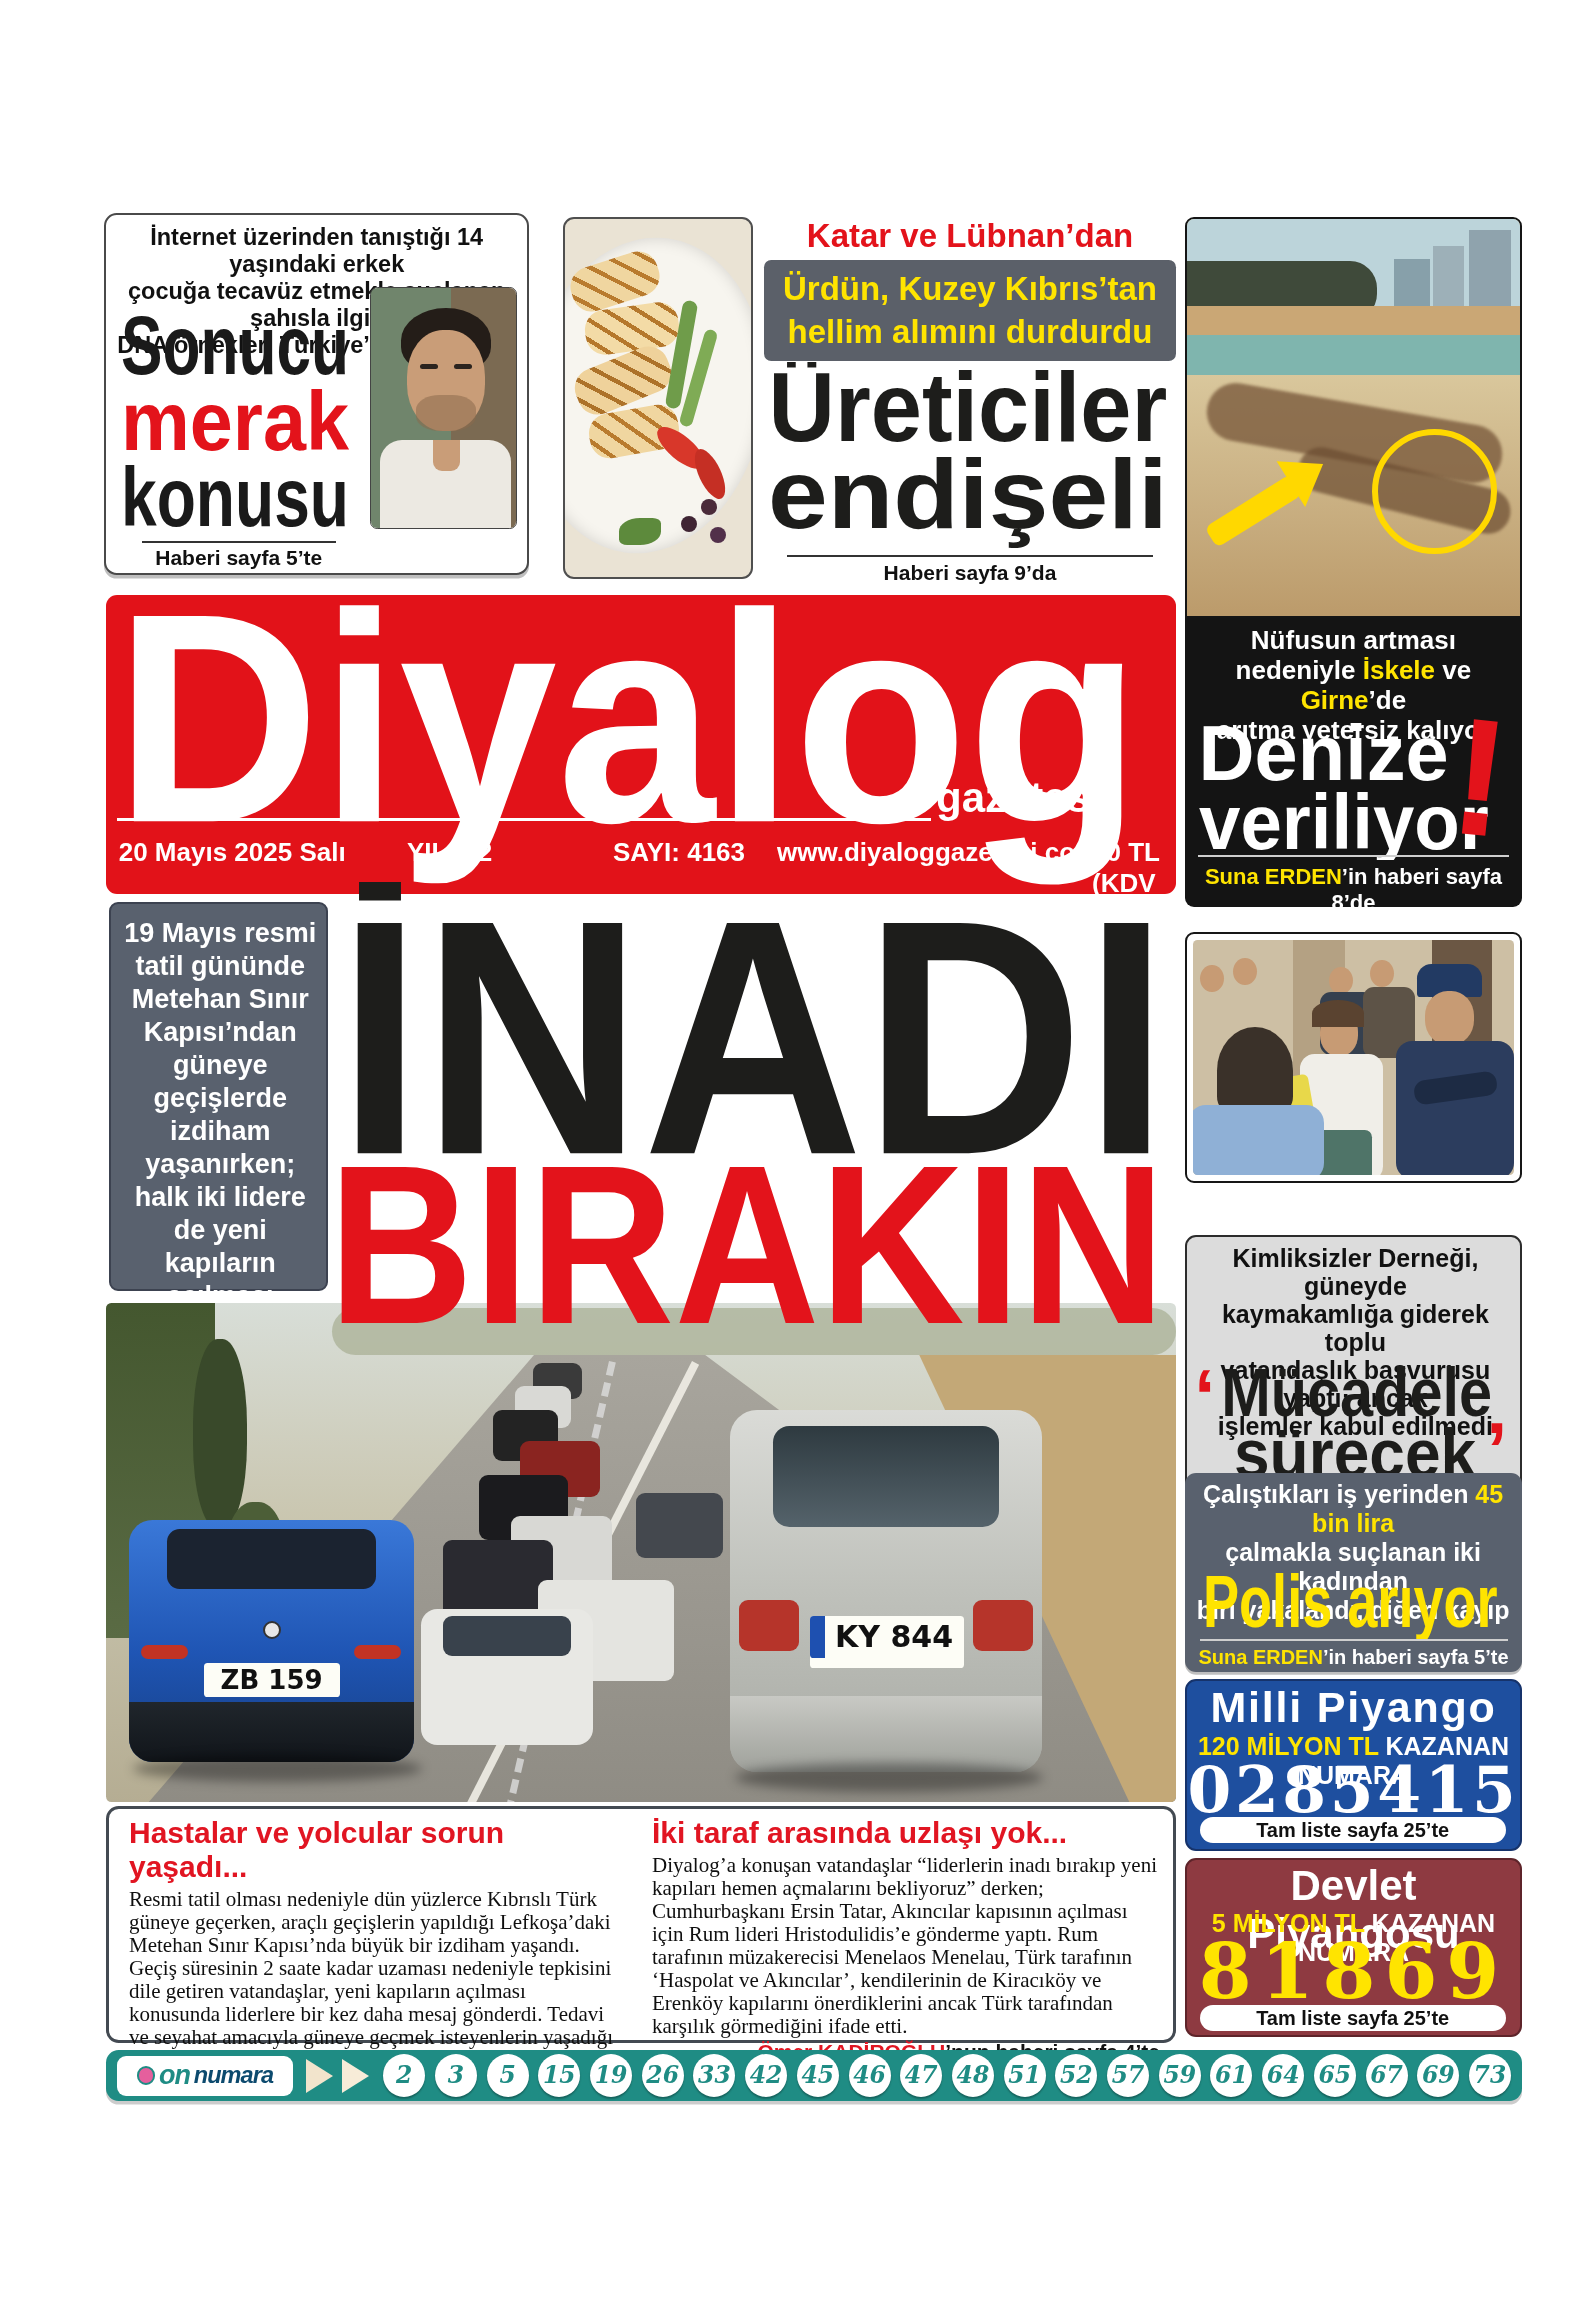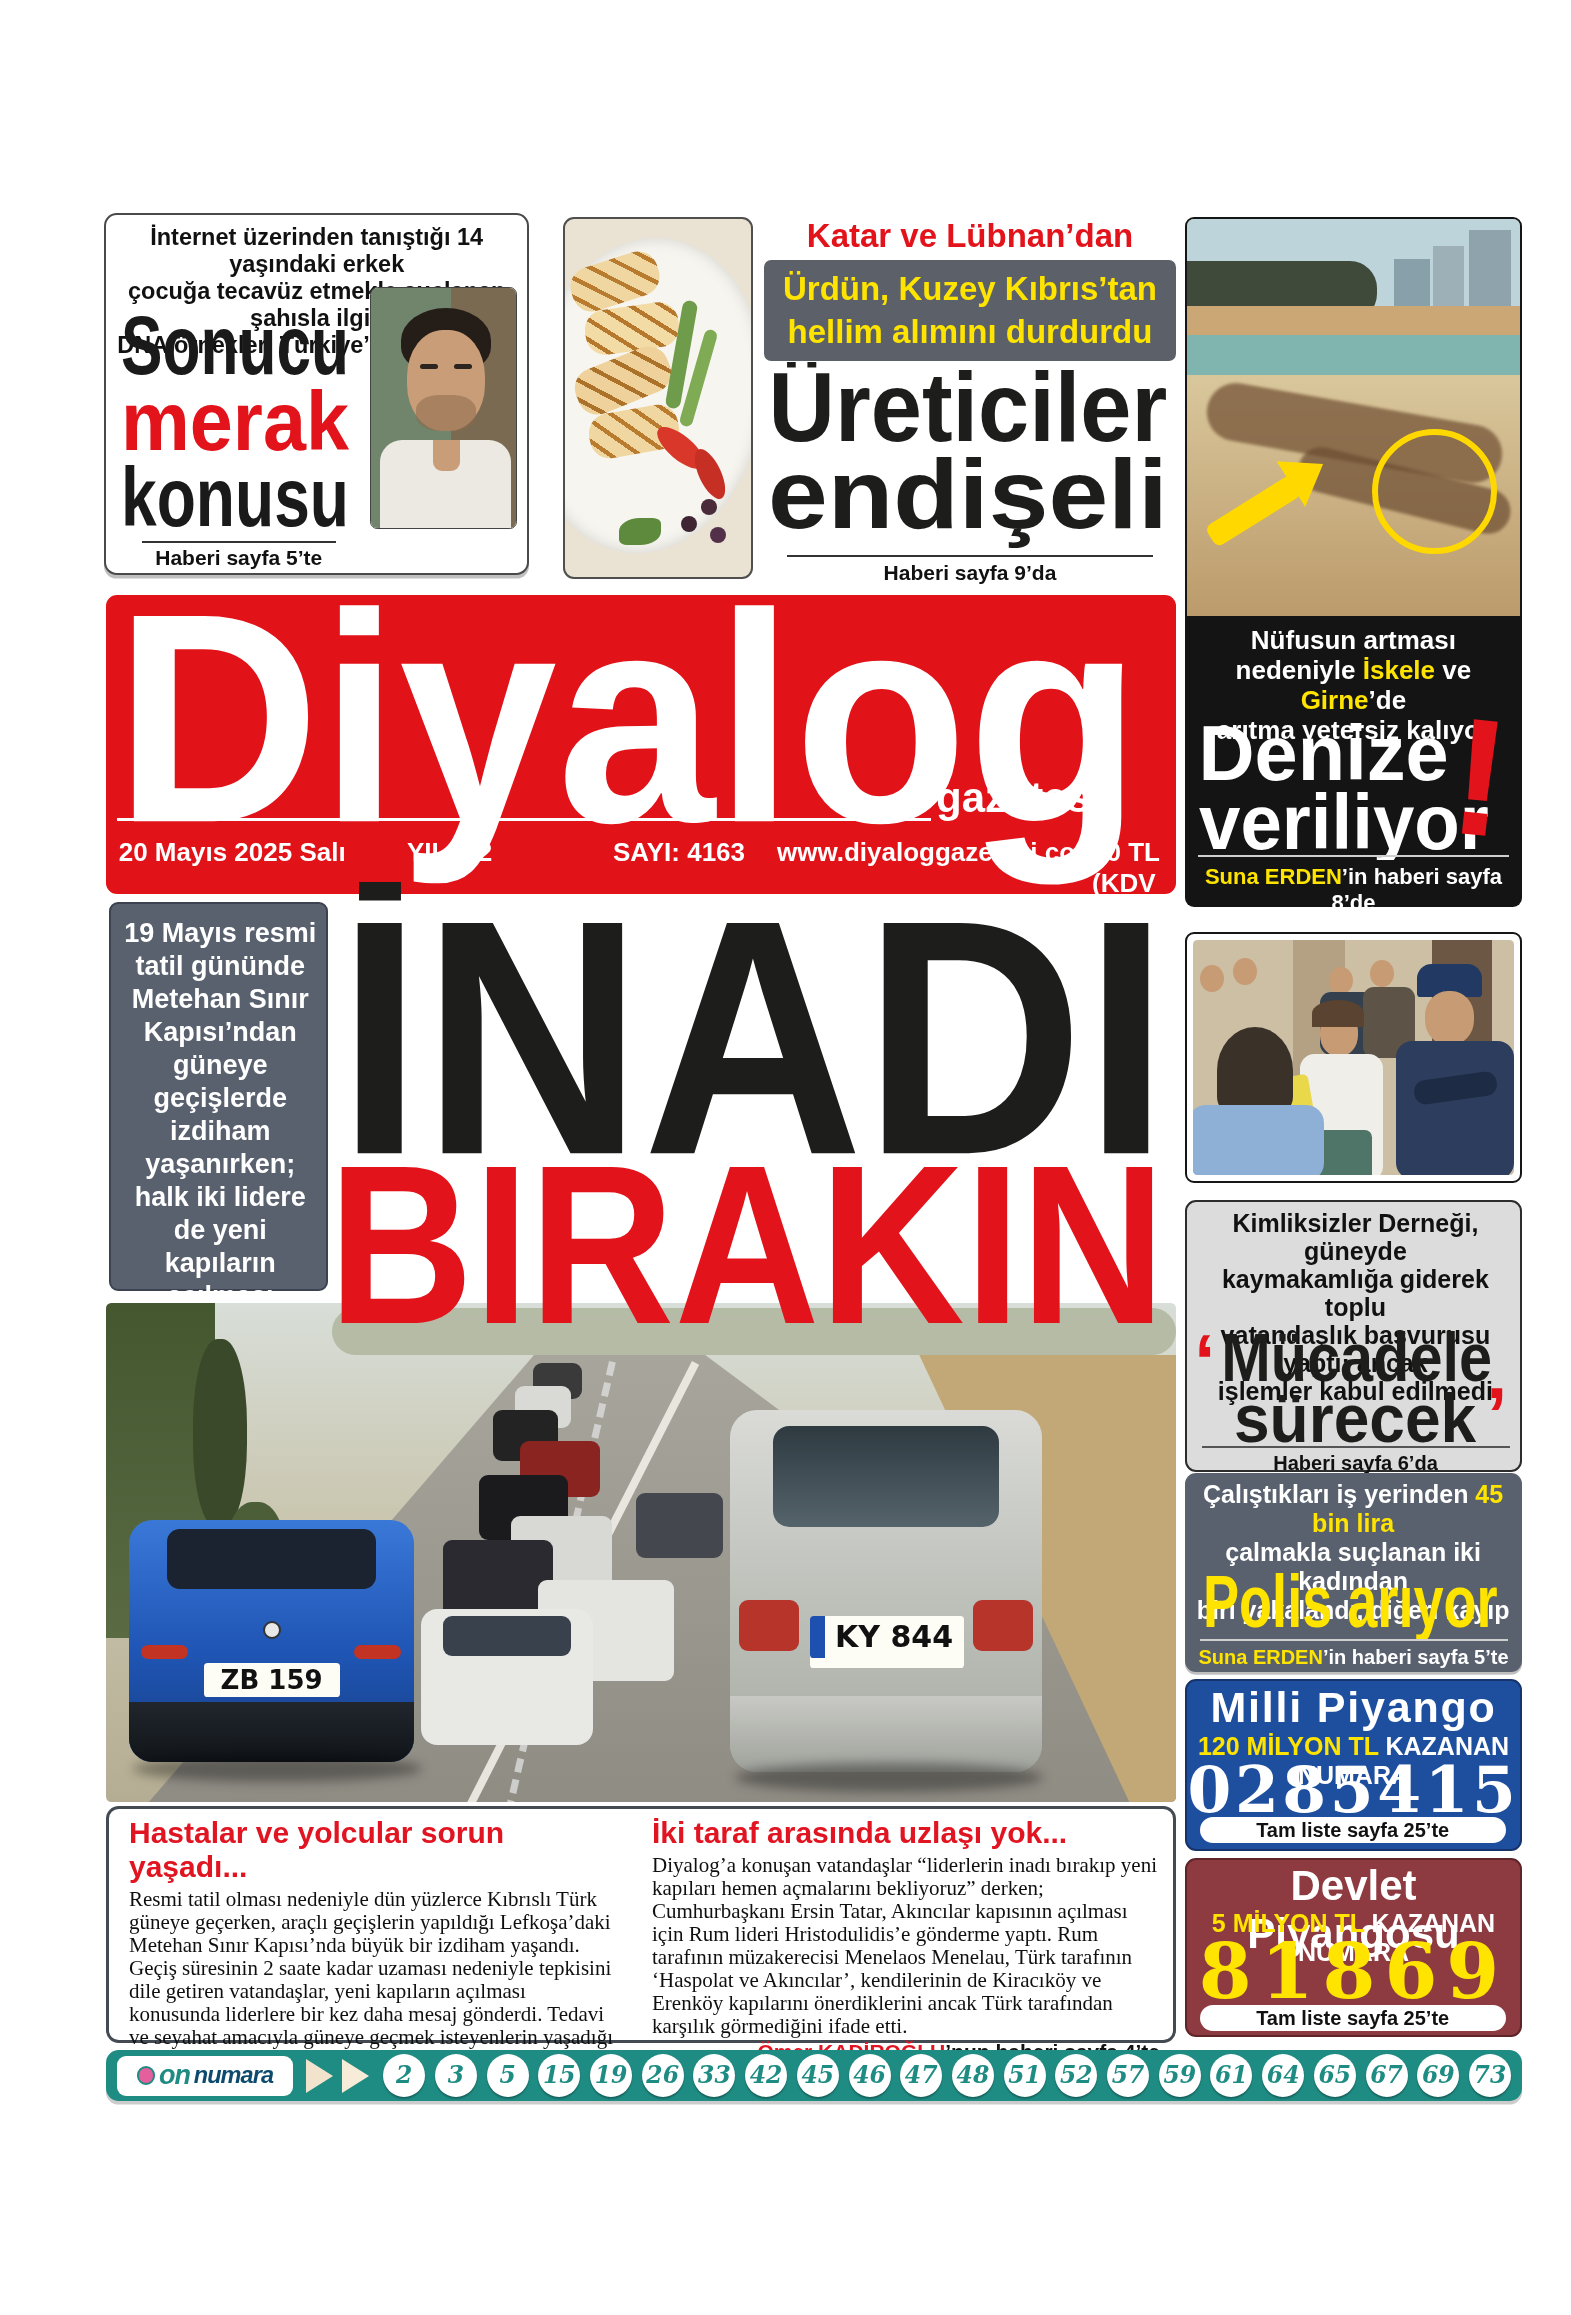--- a/index.html
+++ b/index.html
@@ -58,21 +58,21 @@
   .car{position:absolute;border-radius:9px;}
   .plate{position:absolute;background:#fdfdf6;border-radius:3.6px;color:#111;font-weight:bold;
          text-align:center;font-family:"DejaVu Sans",sans-serif;}
 
   
   .crowd{left:1185px;top:932px;width:337px;height:251px;background:#fff;border:2.7px solid #161616;
          border-radius:9px;padding:6.3px;}
   .crowd-in{position:relative;width:100%;height:100%;border-radius:4.5px;overflow:hidden;background:#cdbfa4;}
 
   
-  .mucadele{left:1185px;top:1200px;width:337px;height:272px;background:#dcdcdc;border:2.7px solid #2c2c2c;
+  .mucadele{left:1185px;top:1235px;width:337px;height:272px;background:#dcdcdc;border:2.7px solid #2c2c2c;
             border-radius:11px;}
   .mc-kicker{left:5.4px;top:7.2px;width:326px;text-align:center;font-weight:bold;font-size:25px;
              line-height:28px;color:#111;}
   .mc-quote{font-size:76px;font-weight:bold;color:#e3131b;line-height:54px;}
   .mc-line{left:14.5px;top:244px;width:308px;height:1.8px;background:#555;}
   .mc-foot{left:0;top:250px;width:337px;text-align:center;font-weight:bold;font-size:20px;color:#111;}
 
   
   .polis{left:1185px;top:1473px;width:337px;height:199px;background:#59616e;border-radius:11px;
          box-shadow:0 2.7px 0 rgba(0,0,0,.25);}

